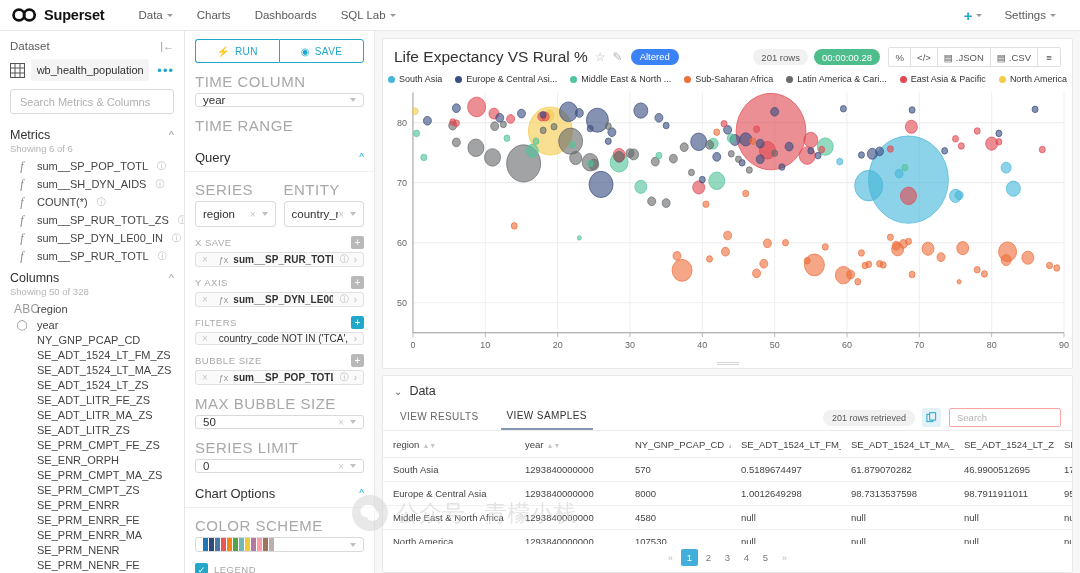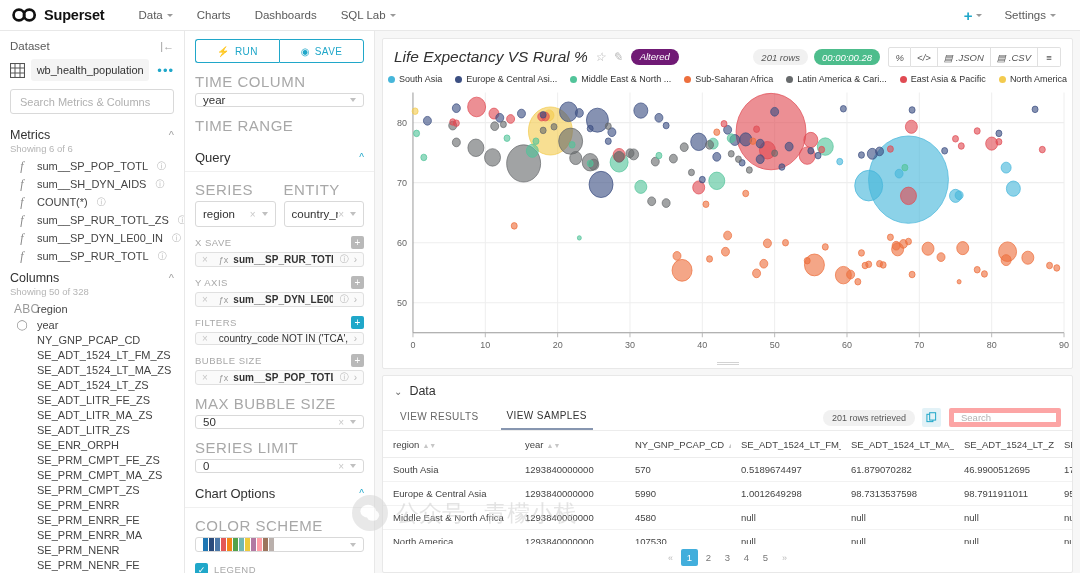--- a/index.html
+++ b/index.html
@@ -138,25 +138,25 @@
     align-items:center;justify-content:center;color:#fff;font-size:9px;cursor:pointer;
   }
   .legend-check .ctxt { font-size:9.5px; color:#a8a8a8; letter-spacing:0.5px; }
 
   
   .main {
     flex:1; min-width:0; display:flex; flex-direction:column; background:#f7f7f7;
     padding: 7px 7px 0 7px; gap:6px; overflow:hidden;
   }
   .chart-card { background:#fff; border:1px solid #e8e8e8; border-radius:2px; display:flex; flex-direction:column; height: 331px;}
-  .chart-header { display:flex; align-items:center; padding: 8px 11px 6px 11px; font-style: italic; }
+  .chart-header { display:flex; align-items:center; padding: 8px 11px 6px 11px; }
   .chart-title { font-size:15.5px; color:#323232; }
   .star-icon, .edit-icon { color:#b5b5b5; font-size:12px; margin-left:7px; cursor:pointer; }
   .altered-badge {
-    margin-left:8px; background:#701a75; color:#fff; font-size:9.5px; border-radius:9px;
+    margin-left:8px; background:#3b82f6; color:#fff; font-size:9.5px; border-radius:9px;
     padding: 2px 9px 2.5px 9px; cursor:pointer;
   }
   .ch-spacer { flex:1; }
   .rows-pill { background:#f1f1f1; color:#555; font-size:9.5px; border-radius:10px; padding: 2.5px 8px; }
   .time-badge { background:#4dbd8c; color:#fff; font-size:9.5px; border-radius:10px; padding: 2.5px 8px; margin-left:6px; }
   .hbtn-group { display:flex; margin-left:8px; }
   .hbtn {
     height:20px; min-width:23px; border:1px solid #e0e0e0; border-left:none;
     display:flex; align-items:center; justify-content:center; gap:3px;
     font-size:9.5px; color:#555; padding: 0 6px; background:#fff; cursor:pointer;
@@ -179,21 +179,21 @@
   .data-head { display:flex; align-items:center; gap:7px; padding: 8px 11px 5px 11px; }
   .data-chev { color:#6b6b6b; font-size:10px; cursor:pointer; }
   .data-title { font-size:12.5px; color:#323232; }
   .tabs-row { display:flex; align-items:center; padding: 2px 11px 0 11px; border-bottom:1px solid #ececec; }
   .tab { font-size:10px; color:#666; letter-spacing:0.4px; padding: 5px 6px 7px 6px; margin-right:16px; cursor:pointer; }
   .tab.active { color:#333; border-bottom:2.5px solid #8796b0; }
   .tabs-spacer { flex:1; }
   .retrieved-pill { background:#f1f1f1; color:#555; font-size:9px; border-radius:10px; padding: 3px 9px; }
   .copy-btn { width:19px;height:19px;background:#e3f2f7;border-radius:2px;display:flex;align-items:center;justify-content:center;margin-left:7px;cursor:pointer; }
   .search-box {
-    margin-left:8px; width:112px; height:19px; border:5px solid #fca5a5; border-radius:2px;
+    margin-left:8px; width:112px; height:19px; border:1px solid #fca5a5; border-radius:2px;
     display:flex; align-items:center; padding: 0 7px; font-size:9.5px; color:#b3b3b3; cursor:text;
   }
   .tbl-wrap { flex:1; overflow:hidden; position:relative; }
   table.dtable { width:100%; border-collapse:collapse; table-layout:fixed; }
   table.dtable th {
     font-size:9.5px; font-weight:normal; color:#444; text-align:left;
     padding: 8px 4px 7px 10px; border-bottom:1px solid #ececec; white-space:nowrap; overflow:hidden;
   }
   table.dtable th .sorter { color:#c6c6c6; font-size:7px; margin-left:3px; }
   table.dtable td {
@@ -356,25 +356,25 @@
           <div class="field-row">
               <span class="f-ico"></span>
               <span>SE_ADT_LITR_MA_ZS</span>
             </div>
           <div class="field-row">
               <span class="f-ico"></span>
               <span>SE_ADT_LITR_ZS</span>
             </div>
           <div class="field-row">
               <span class="f-ico"></span>
+              <span>SE_PRM_CMPT_FE_ZS</span>
+            </div>
+          <div class="field-row">
+              <span class="f-ico"></span>
               <span>SE_ENR_ORPH</span>
-            </div>
-          <div class="field-row">
-              <span class="f-ico"></span>
-              <span>SE_PRM_CMPT_FE_ZS</span>
             </div>
           <div class="field-row">
               <span class="f-ico"></span>
               <span>SE_PRM_CMPT_MA_ZS</span>
             </div>
           <div class="field-row">
               <span class="f-ico"></span>
               <span>SE_PRM_CMPT_ZS</span>
             </div>
           <div class="field-row">
@@ -863,21 +863,21 @@
                   <td>1293840000000</td>
                   <td>570</td>
                   <td>0.5189674497</td>
                   <td>61.879070282</td>
                   <td>46.9900512695</td>
                   <td>17.6120624542</td>
                 </tr>
                 <tr>
                   <td>Europe &amp; Central Asia</td>
                   <td>1293840000000</td>
-                  <td>5990</td>
+                  <td>8000</td>
                   <td>1.0012649298</td>
                   <td>98.7313537598</td>
                   <td>98.7911911011</td>
                   <td>95.6914825439</td>
                 </tr>
                 <tr>
                   <td>Middle East &amp; North Africa</td>
                   <td>1293840000000</td>
                   <td>4580</td>
                   <td>null</td>

